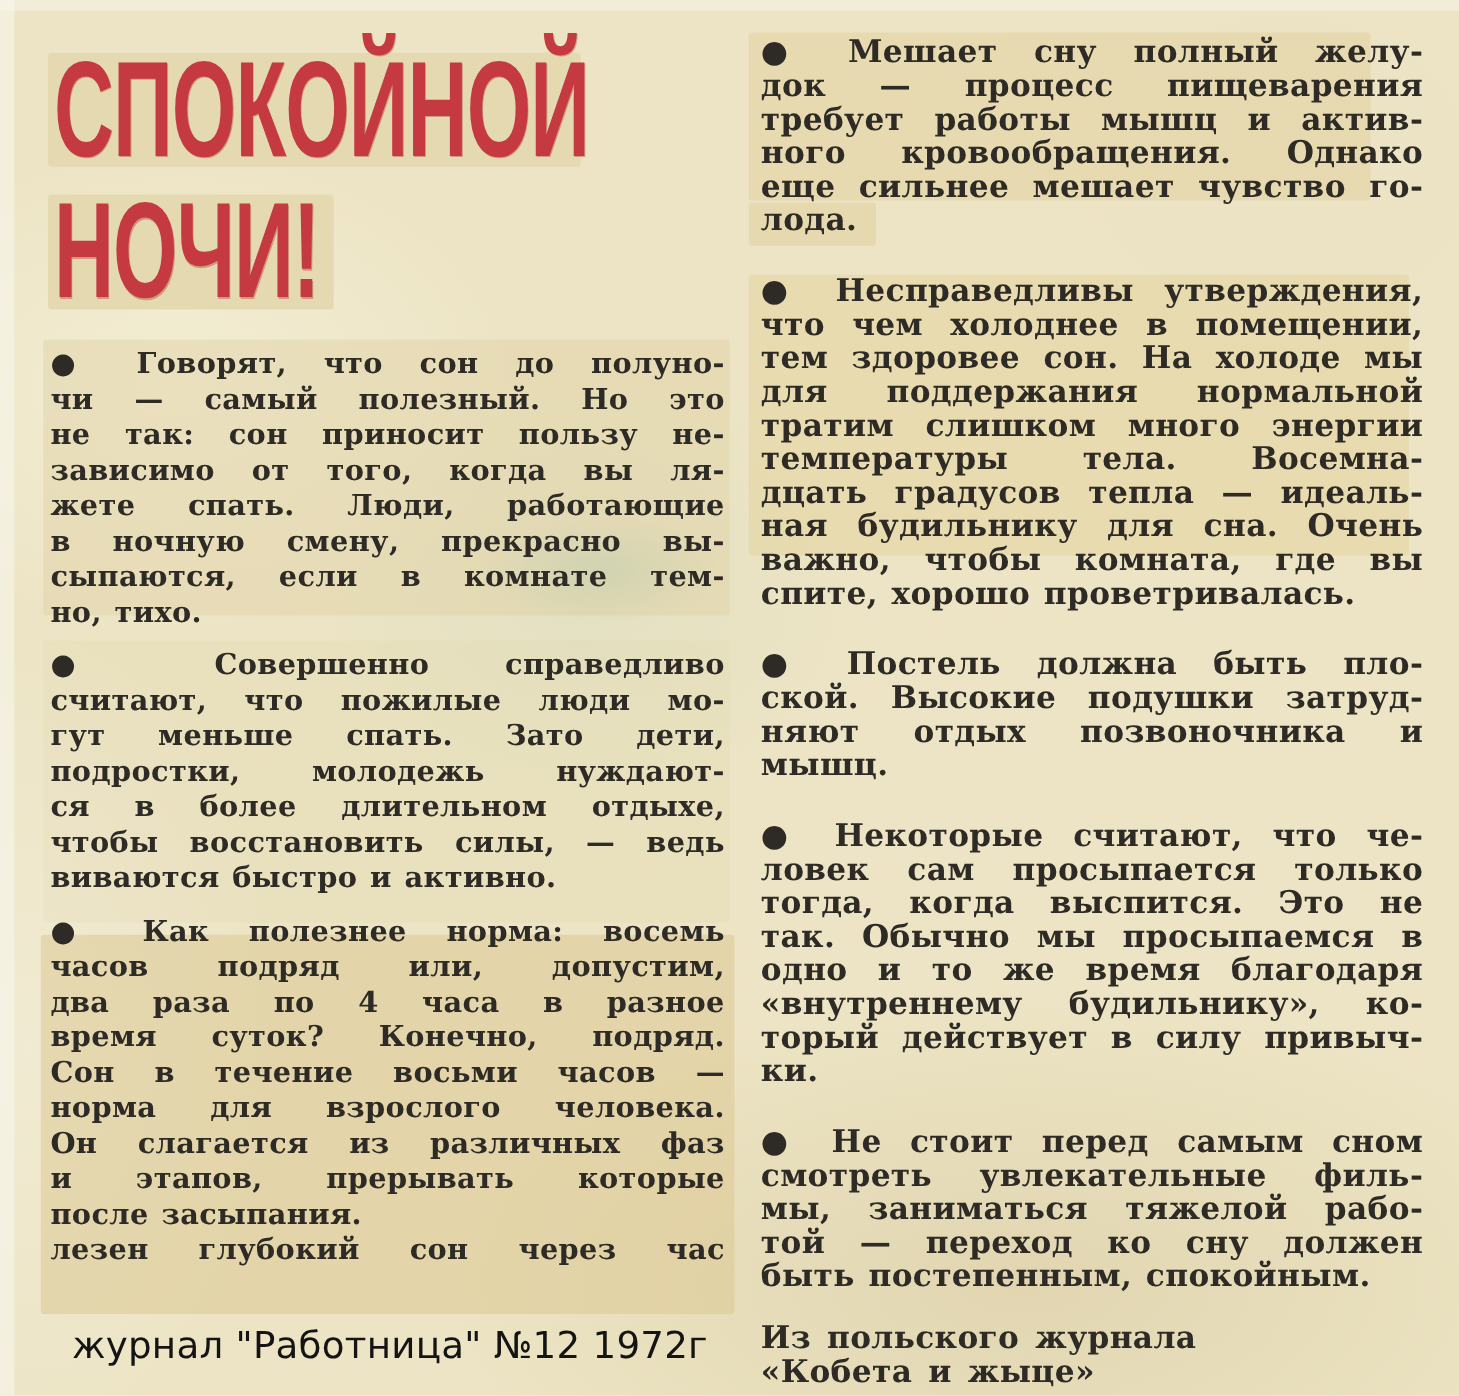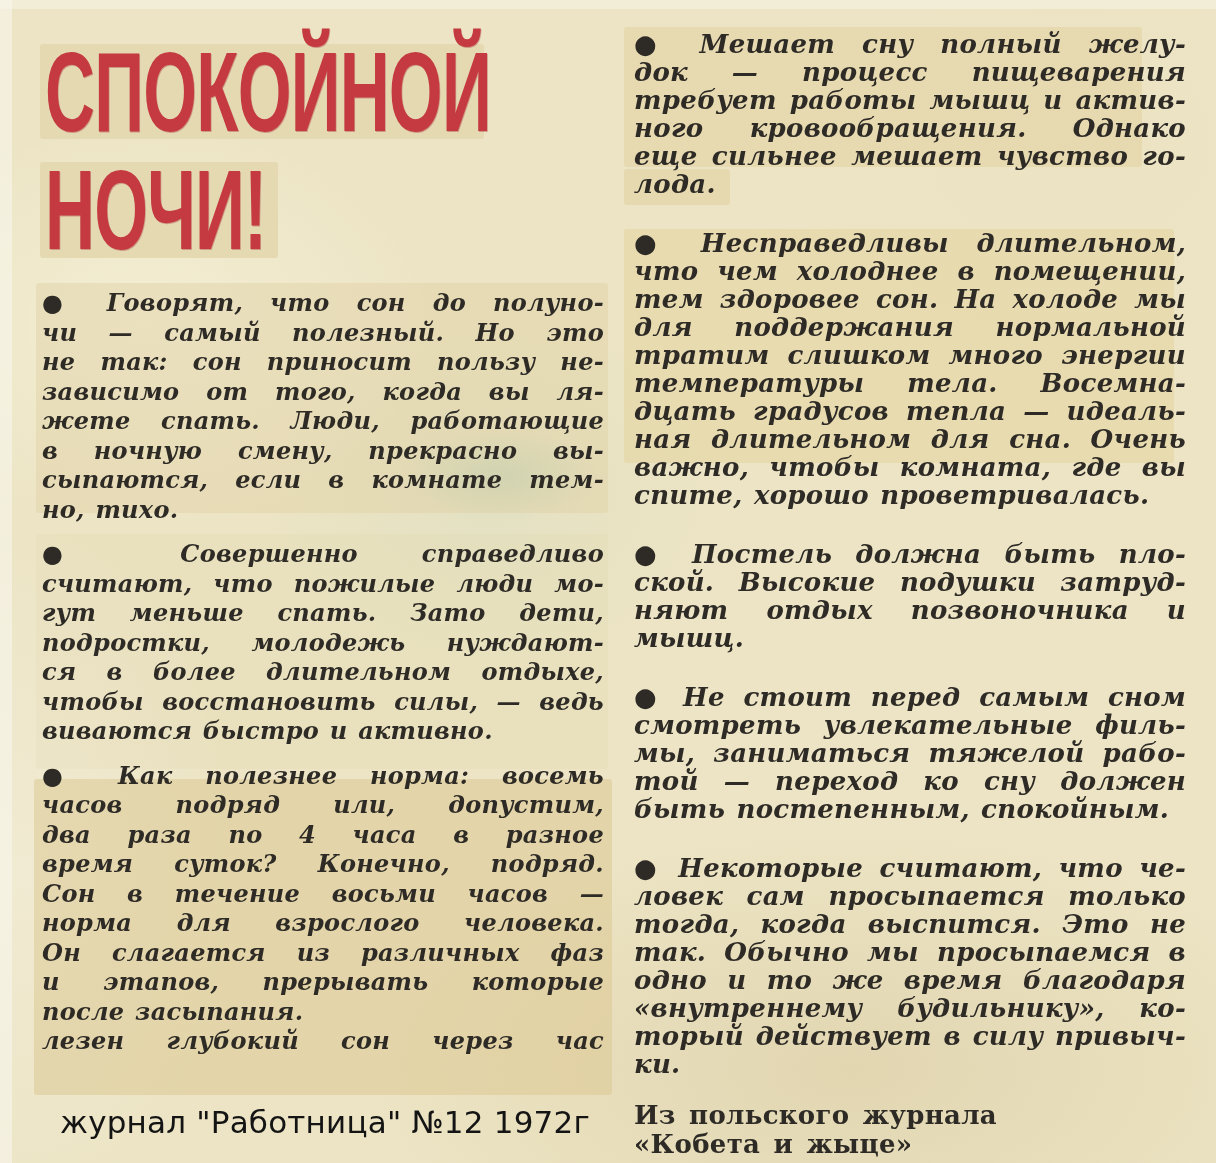--- a/index.html
+++ b/index.html
@@ -40,21 +40,21 @@
     letter-spacing:-1px;
     transform:scale(0.72,1.18);
     transform-origin:left center;
     white-space:nowrap;
     text-shadow:1px 1px 0 rgba(160,40,45,0.35);
   }
 
   .col{position:absolute;z-index:2;color:#2e2b26;font-weight:bold;}
   .col-left{left:42px;top:288px;width:562px;font-size:24px;line-height:29.5px;}
   .col-right{left:634px;top:30px;width:552px;font-size:26px;line-height:28px;}
-  .para{margin-bottom:15px;font-style:italic;}
+  .para{margin-bottom:15px;}
   .col-right .para{margin-bottom:31px;}
   .jl{text-align:justify;text-align-last:justify;letter-spacing:0.3px;word-spacing:2px;}
   .jl-last{text-align:right;text-align-last:left;}
 
   .attribution{
     margin-top:-8px;
     text-align:left;
     padding-right:18px;
     font-size:26px;line-height:29px;
     letter-spacing:0.3px;word-spacing:4px;
@@ -136,53 +136,53 @@
     <div id="paras-right">
         <div class="para">
           <div class="jl">● Мешает сну полный желу-</div>
           <div class="jl">док — процесс пищеварения</div>
           <div class="jl">требует работы мышц и актив-</div>
           <div class="jl">ного кровообращения. Однако</div>
           <div class="jl">еще сильнее мешает чувство го-</div>
           <div class="jl jl-last">лода.</div>
         </div>
         <div class="para">
-          <div class="jl">● Несправедливы длительном,</div>
+          <div class="jl">● Несправедливы утверждения,</div>
           <div class="jl">что чем холоднее в помещении,</div>
           <div class="jl">тем здоровее сон. На холоде мы</div>
           <div class="jl">для поддержания нормальной</div>
           <div class="jl">тратим слишком много энергии</div>
           <div class="jl">температуры тела. Восемна-</div>
           <div class="jl">дцать градусов тепла — идеаль-</div>
-          <div class="jl">ная длительном для сна. Очень</div>
+          <div class="jl">ная будильнику для сна. Очень</div>
           <div class="jl">важно, чтобы комната, где вы</div>
           <div class="jl jl-last">спите, хорошо проветривалась.</div>
         </div>
         <div class="para">
           <div class="jl">● Постель должна быть пло-</div>
           <div class="jl">ской. Высокие подушки затруд-</div>
           <div class="jl">няют отдых позвоночника и</div>
           <div class="jl jl-last">мышц.</div>
         </div>
         <div class="para">
-          <div class="jl">● Не стоит перед самым сном</div>
-          <div class="jl">смотреть увлекательные филь-</div>
-          <div class="jl">мы, заниматься тяжелой рабо-</div>
-          <div class="jl">той — переход ко сну должен</div>
-          <div class="jl jl-last">быть постепенным, спокойным.</div>
-        </div>
-        <div class="para">
           <div class="jl">● Некоторые считают, что че-</div>
           <div class="jl">ловек сам просыпается только</div>
           <div class="jl">тогда, когда выспится. Это не</div>
           <div class="jl">так. Обычно мы просыпаемся в</div>
           <div class="jl">одно и то же время благодаря</div>
           <div class="jl">«внутреннему будильнику», ко-</div>
           <div class="jl">торый действует в силу привыч-</div>
           <div class="jl jl-last">ки.</div>
+        </div>
+        <div class="para">
+          <div class="jl">● Не стоит перед самым сном</div>
+          <div class="jl">смотреть увлекательные филь-</div>
+          <div class="jl">мы, заниматься тяжелой рабо-</div>
+          <div class="jl">той — переход ко сну должен</div>
+          <div class="jl jl-last">быть постепенным, спокойным.</div>
         </div>
       </div>
     <div class="attribution">
       <div>Из польского журнала</div>
       <div>«Кобета и жыце»</div>
     </div>
   </div>
 
   <div class="caption">журнал "Работница" №12 1972г</div>
 

